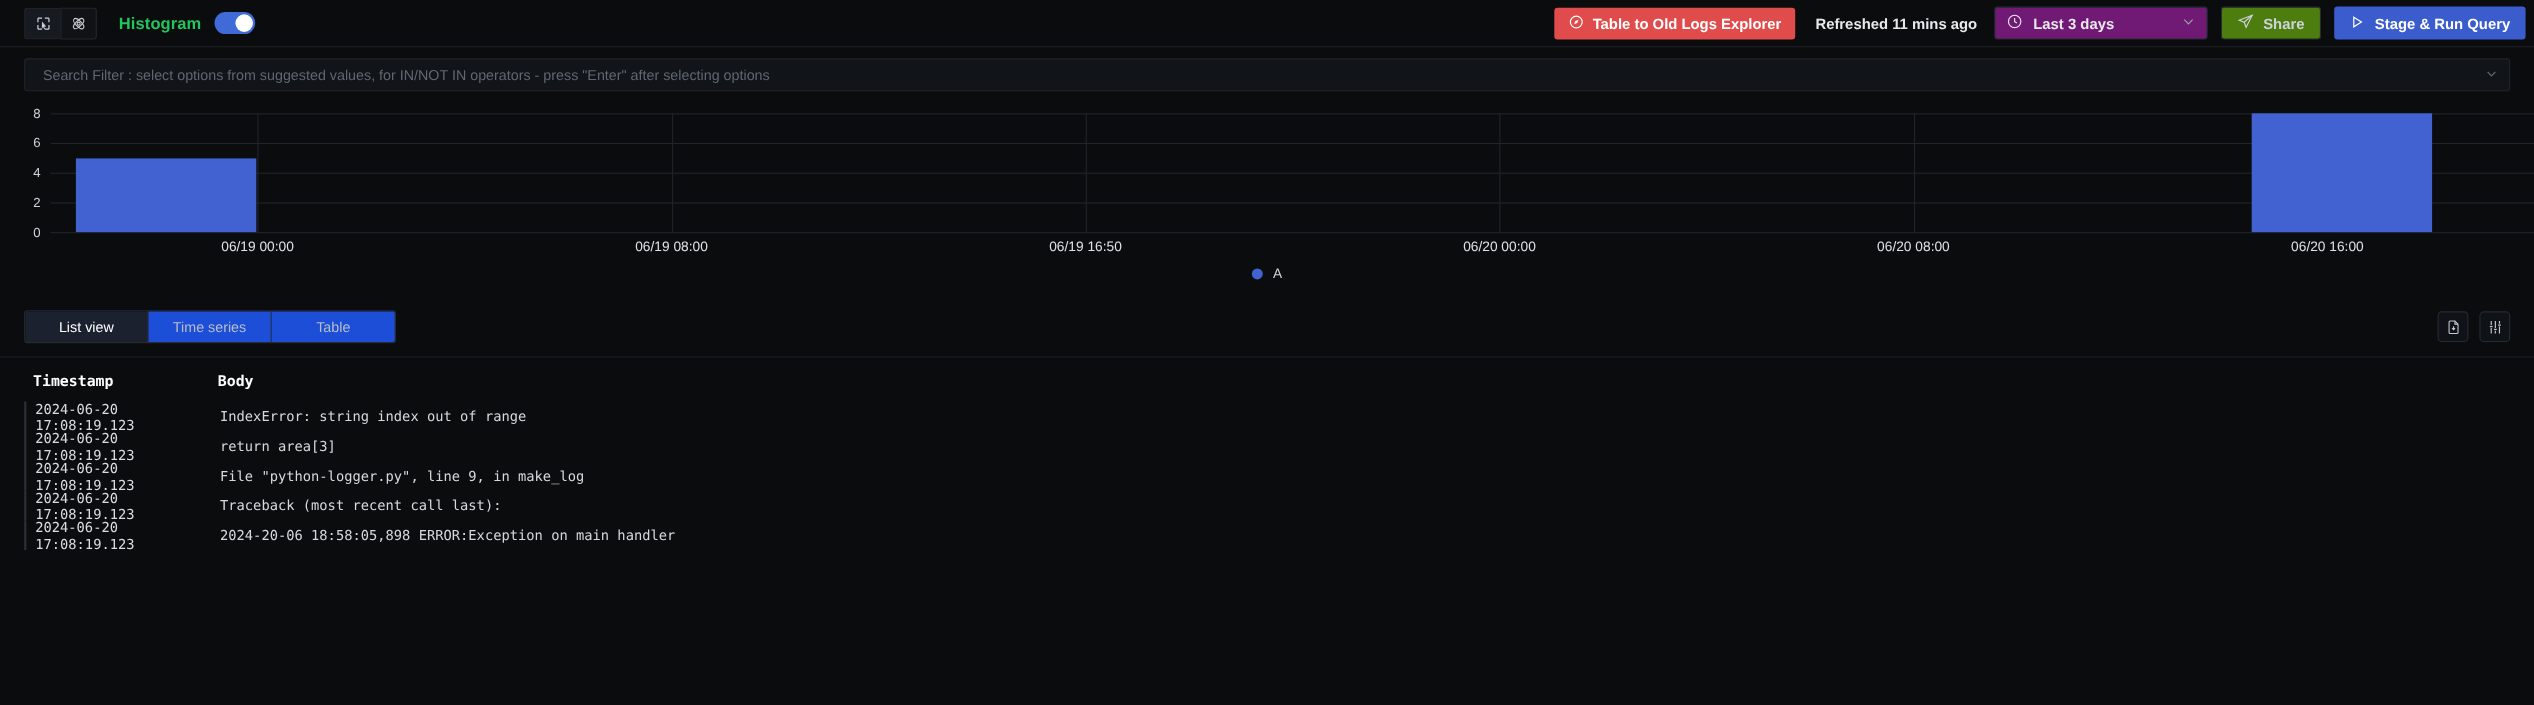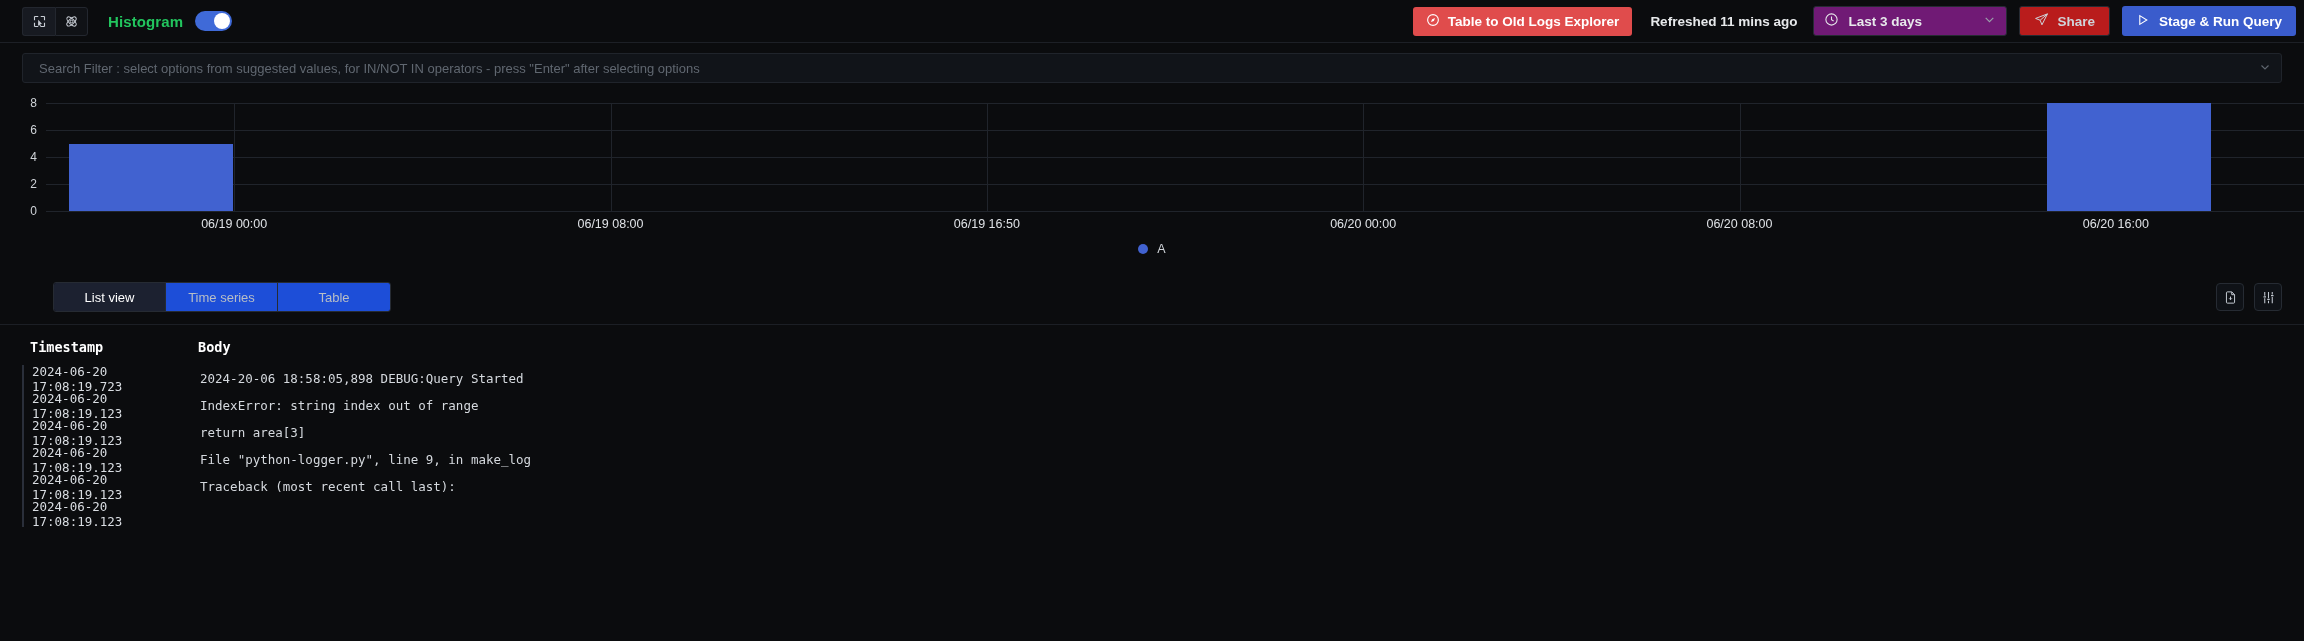--- a/index.html
+++ b/index.html
@@ -85,21 +85,21 @@
     width: 194px;
     padding: 0 10px;
     gap: 9px;
     color: #e7e9eb;
     font-size: 13.5px;
     font-weight: 700;
   }
   .time-select .chev { margin-left: auto; color: #9aa1ab; }
   .btn-share {
     display: flex; align-items: center; gap: 8px;
-    background: #b91c1c;
+    background: #4d7c0f;
     border: 1px solid #262b33;
     border-radius: 3px;
     height: 30px;
     padding: 0 14px;
     margin-left: 12px;
     color: #cfd4da;
     font-size: 13.5px;
     font-weight: 700;
   }
   .btn-run {
@@ -202,21 +202,20 @@
     padding: 0 22px;
     margin-top: 10px;
     height: 34px;
   }
   .tabs {
     display: flex;
     border: 1px solid #262b33;
     border-radius: 3px;
     overflow: hidden;
     height: 30px;
-    margin-left: 31px;
   }
   .tab {
     display: flex; align-items: center; justify-content: center;
     min-width: 112px;
     padding: 0 16px;
     font-size: 13px;
     color: #b8bec6;
     background: #1d4ed8;
     border-right: 1px solid #262b33;
   }
@@ -410,36 +409,33 @@
 </div>
 <div class="divider"></div>
 
 <div class="table">
   <div class="thead">
     <div class="col-ts">Timestamp</div>
     <div>Body</div>
   </div>
   <div id="rows">
       <div class="row">
-        <div class="ts">2024-06-20 17:08:19.723</div>
-        <div class="body">2024-20-06 18:58:05,898 DEBUG:Query Started</div>
-      </div>
-      <div class="row">
         <div class="ts">2024-06-20 17:08:19.123</div>
         <div class="body">IndexError: string index out of range</div>
       </div>
       <div class="row">
         <div class="ts">2024-06-20 17:08:19.123</div>
         <div class="body">return area[3]</div>
       </div>
       <div class="row">
         <div class="ts">2024-06-20 17:08:19.123</div>
         <div class="body">File "python-logger.py", line 9, in make_log</div>
       </div>
       <div class="row">
         <div class="ts">2024-06-20 17:08:19.123</div>
         <div class="body">Traceback (most recent call last):</div>
       </div>
       <div class="row">
         <div class="ts">2024-06-20 17:08:19.123</div>
+        <div class="body">2024-20-06 18:58:05,898 ERROR:Exception on main handler</div>
       </div>
     </div>
 </div>
 
 </body></html>

